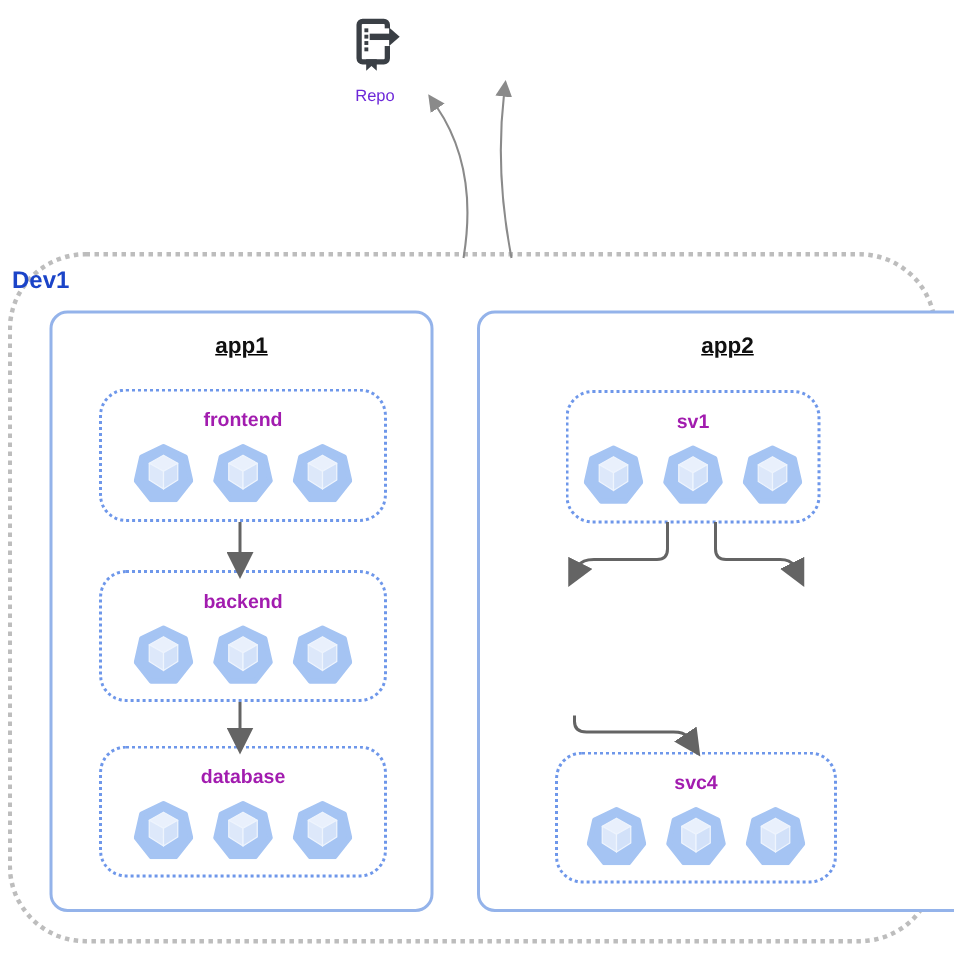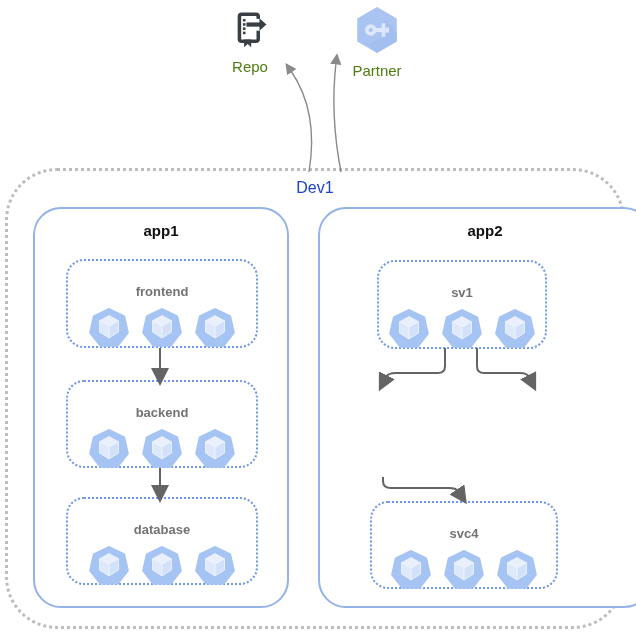--- a/index.html
+++ b/index.html
@@ -16,49 +16,49 @@
   .ext-node {
     position: absolute;
     display: flex;
     flex-direction: column;
     align-items: center;
   }
   .ext-node.repo    { left: 222px; top: 8px;  width: 56px; }
   .ext-node.partner { left: 345px; top: 5px;  width: 64px; }
   .ext-label {
     margin-top: 7px;
-    font-size: 15px;
-    color: #4d7c0f;
+    font-size: 11px;
+    color: #6d28d9;
     white-space: nowrap;
   }
 
   
   .boundary {
     position: absolute;
     left: 5px; top: 168px;
     width: 620px; height: 461px;
     border: 3px dotted var(--boundary-border, #bdbdbd);
     border-radius: 52px;
     box-sizing: border-box;
   }
   .boundary-label {
-    text-align: center;
     margin-top: 8px;
     font-size: 16px;
-    font-weight: normal;
+    font-weight: bold;
     color: var(--boundary-label, #1b44c8);
   }
 
   
   .app {
     position: absolute;
     border: 2px solid var(--app-border, #94b3ea);
-    border-radius: 28px;
+    border-radius: 12px;
     box-sizing: border-box;
     background: #ffffff;
+    text-decoration: underline;
   }
   .app.app1 { left: 33px;  top: 207px; width: 256px; height: 401px; }
   .app.app2 { left: 318px; top: 207px; width: 334px; height: 401px; }
   .app-label {
     text-align: center;
     margin-top: 13px;
     font-size: 15px;
     font-weight: bold;
     color: #111111;
   }
@@ -68,24 +68,24 @@
     position: absolute;
     border: 2px dotted var(--service-border, #6e97ea);
     border-radius: 18px;
     box-sizing: border-box;
     display: flex;
     flex-direction: column;
     align-items: center;
     background: #ffffff;
   }
   .service-label {
-    margin-top: 23px;
+    margin-top: 11px;
     font-size: 13px;
     font-weight: bold;
-    color: #737373;
+    color: #a21caf;
   }
   .pod-row {
     display: flex;
     gap: 13px;
     margin-top: 8px;
     justify-content: center;
   }
   .pod { width: 40px; height: 40px; }
 
   
@@ -137,34 +137,20 @@
         <rect x="11" y="15.2" width="2.2" height="2.2"></rect>
         <rect x="11" y="18.8" width="2.2" height="2.2"></rect>
         <rect x="14" y="11" width="12" height="3.6"></rect>
         <path d="M25,7.5 L31,12.8 L25,18 Z"></path>
         <path d="M12,25.5 h6 v6.5 l-3,-2.7 l-3,2.7 z"></path>
       </g>
     </svg>
     <div class="ext-label">Repo</div>
   </div>
 
-  <div class="ext-node partner">
-    <svg width="50" height="50" viewBox="0 0 48 48">
-      <path d="M24,2 L43,13 V35 L24,46 L5,35 V13 Z" fill="#aac4f1"></path>
-      <path d="M31,14 L43,26 V35 L24,46 L16,38 L31,30 Z" fill="#9db9ec" opacity="0.55"></path>
-      <g fill="#dfe7fa">
-        <circle cx="18" cy="24" r="5.5"></circle>
-        <rect x="22" y="22" width="7" height="4"></rect>
-        <rect x="28.5" y="17.5" width="3.5" height="13"></rect>
-        <rect x="32" y="21.5" width="3.5" height="5"></rect>
-      </g>
-      <circle cx="18" cy="24" r="2" fill="#aac4f1"></circle>
-    </svg>
-    <div class="ext-label">Partner</div>
-  </div>
 
   <div class="boundary">
     <div class="boundary-label">Dev1</div>
   </div>
 
   <div class="app app1">
     <div class="app-label">app1</div>
     <div class="service svc-frontend">
       <div class="service-label">frontend</div>
       <div class="pod-row">

